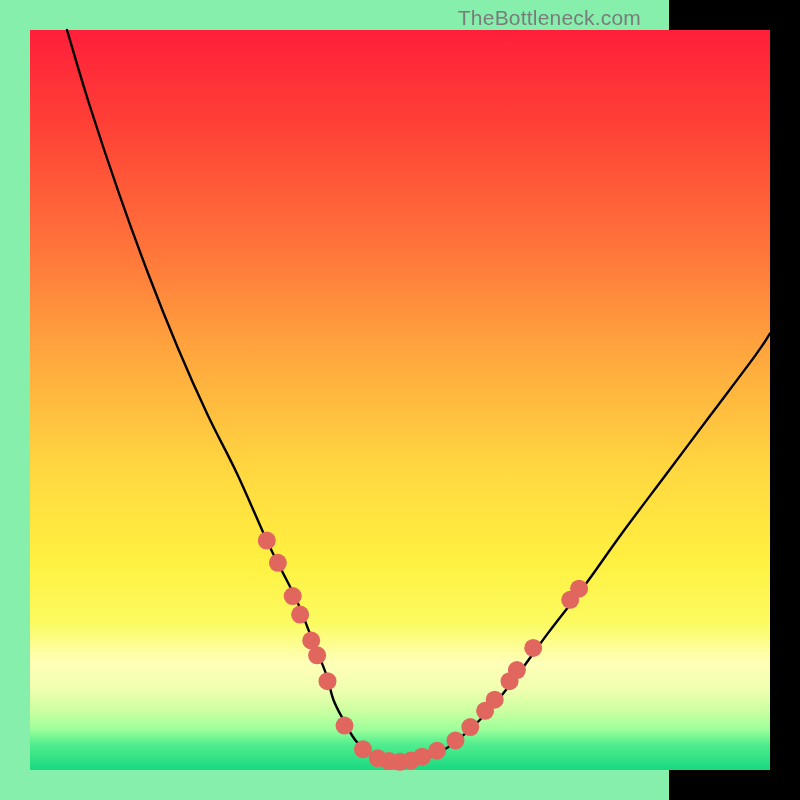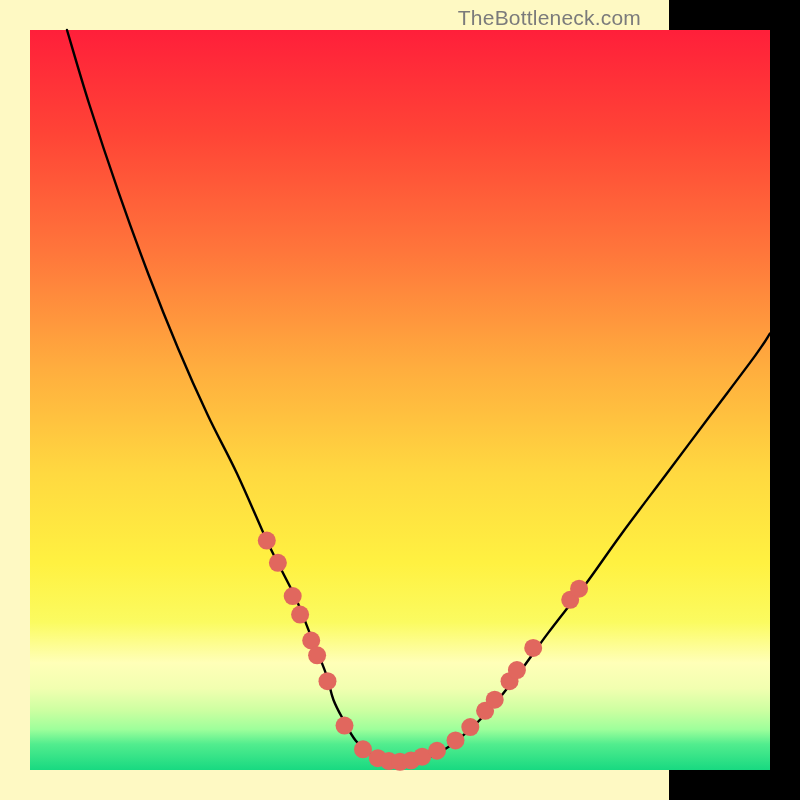--- a/index.html
+++ b/index.html
@@ -10,21 +10,21 @@
     overflow: hidden;
     background: #000;
     font-family: Arial, Helvetica, sans-serif;
   }
   .frame {
     position: absolute;
     left: 0;
     top: 0;
     width: 669px;
     height: 800px;
-    background: #fef9c3;
+    background: #86efac;
   }
   .plot {
     position: absolute;
     left: 30px;
     top: 30px;
     width: 740px;
     height: 740px;
   }
   .gradient {
     position: absolute;

